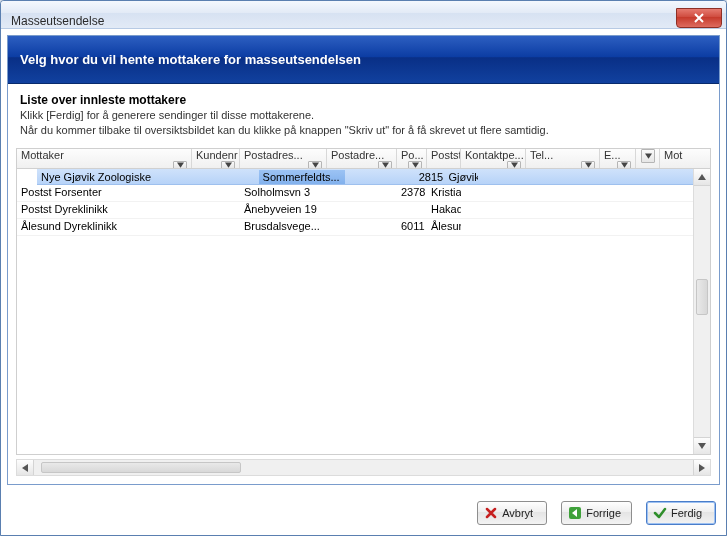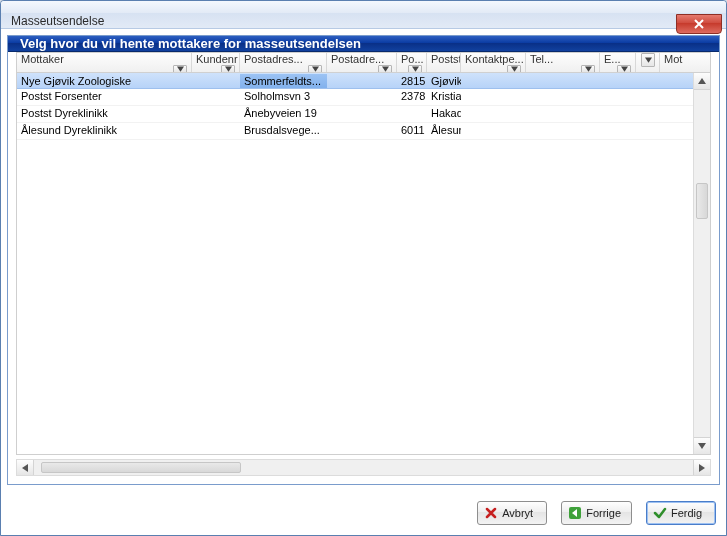--- a/index.html
+++ b/index.html
@@ -23,21 +23,21 @@
     box-shadow: 0 0 1px rgba(0,0,0,0.2);
     display: flex;
     flex-direction: column;
     overflow: hidden;
   }
   .titlebar {
     height: 28px;
     background: linear-gradient(#f4f8fe, #e2eaf6 45%, #d7e2f2 46%, #e2eaf6);
     border-bottom: 1px solid #b7cae4;
     display: flex;
-    align-items: flex-start;
+    align-items: flex-end;
     padding: 13px 4px 0 10px;
   }
   .titlebar-title {
     color: #2a2a2a;
     font-size: 12px;
     flex: 1;
   }
   .close-btn {
     width: 46px; height: 20px;
     border-radius: 0 0 4px 4px;
@@ -53,21 +53,21 @@
 
   .body-frame {
     flex: 1;
     margin: 6px;
     border: 1px solid #7a9ccc;
     display: flex;
     flex-direction: column;
     background: #fff;
   }
   .subheader {
-    height: 16px;
+    height: 48px;
     background: linear-gradient(#2d5fc1, #0b3ca3 45%, #092f86 46%, #11419f);
     color: #fff;
     font-weight: bold;
     font-size: 13px;
     display: flex;
     align-items: center;
     padding: 0 12px;
     border-bottom: 1px solid #082a6c;
   }
   .info-block {
@@ -142,20 +142,21 @@
     padding: 1px 4px 0 4px;
     overflow: hidden;
     white-space: nowrap;
   }
   .row.selected {
     background: linear-gradient(#cfe2fb, #b7d3f8);
     border-top: 1px solid #9ec0ee;
     border-bottom: 1px solid #9ec0ee;
     margin-top:-1px;
     padding-top:1px;
+    margin-left:20px;
   }
   .row.selected .cell-postadr1 {
     background: linear-gradient(#9cc3f4, #82b1ed);
   }
   .vbar {
     position: absolute;
     right: 0; top: 0; bottom: 0;
     width: 17px;
     background: #f0f0f0;
     border-left: 1px solid #dcdcdc;
@@ -239,20 +240,25 @@
       <svg viewBox="0 0 10 10">
           <path d="M1 1 L9 9 M9 1 L1 9"></path>
         </svg>
     </div>
   </div>
 
   <div class="body-frame">
 
     <div class="subheader">Velg hvor du vil hente mottakere for masseutsendelsen</div>
 
+    <div class="info-block">
+      <div class="info-title">Liste over innleste mottakere</div>
+      <div class="info-line">Klikk [Ferdig] for å generere sendinger til disse mottakerene.</div>
+      <div class="info-line">Når du kommer tilbake til oversiktsbildet kan du klikke på knappen "Skriv ut" for å få skrevet ut flere samtidig.</div>
+    </div>
 
     <div class="grid-wrap">
       <div class="grid-header">
         <div class="col w0">
             <span>Mottaker</span>
             <span class="drop">
               <svg viewBox="0 0 8 6">
                 <path d="M0 0 L8 0 L4 6 Z"></path>
               </svg>
             </span>

